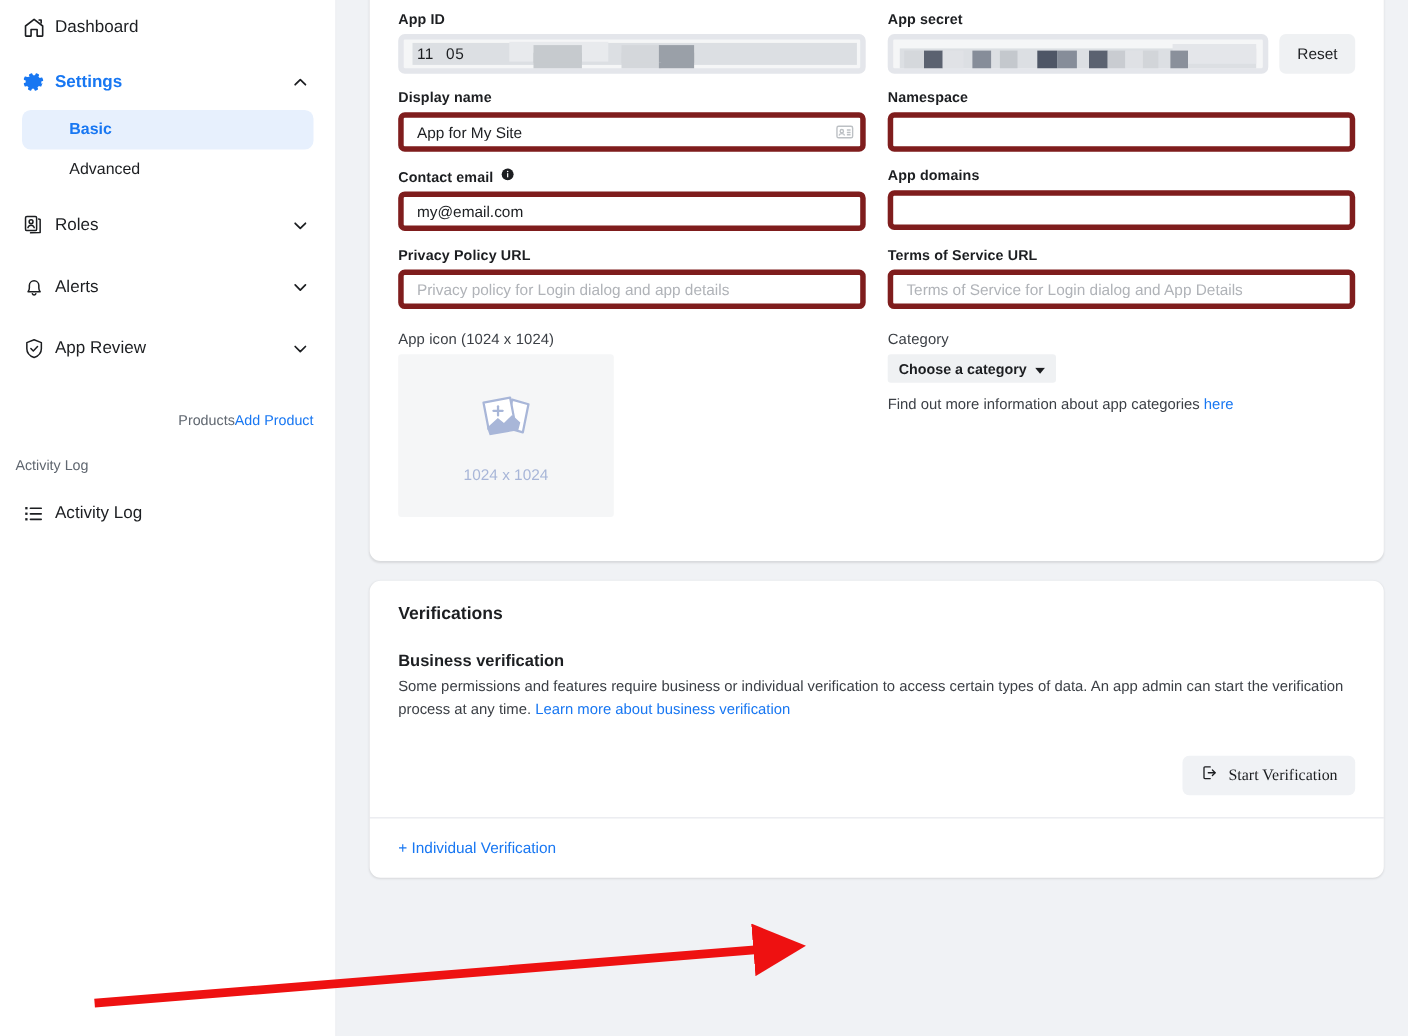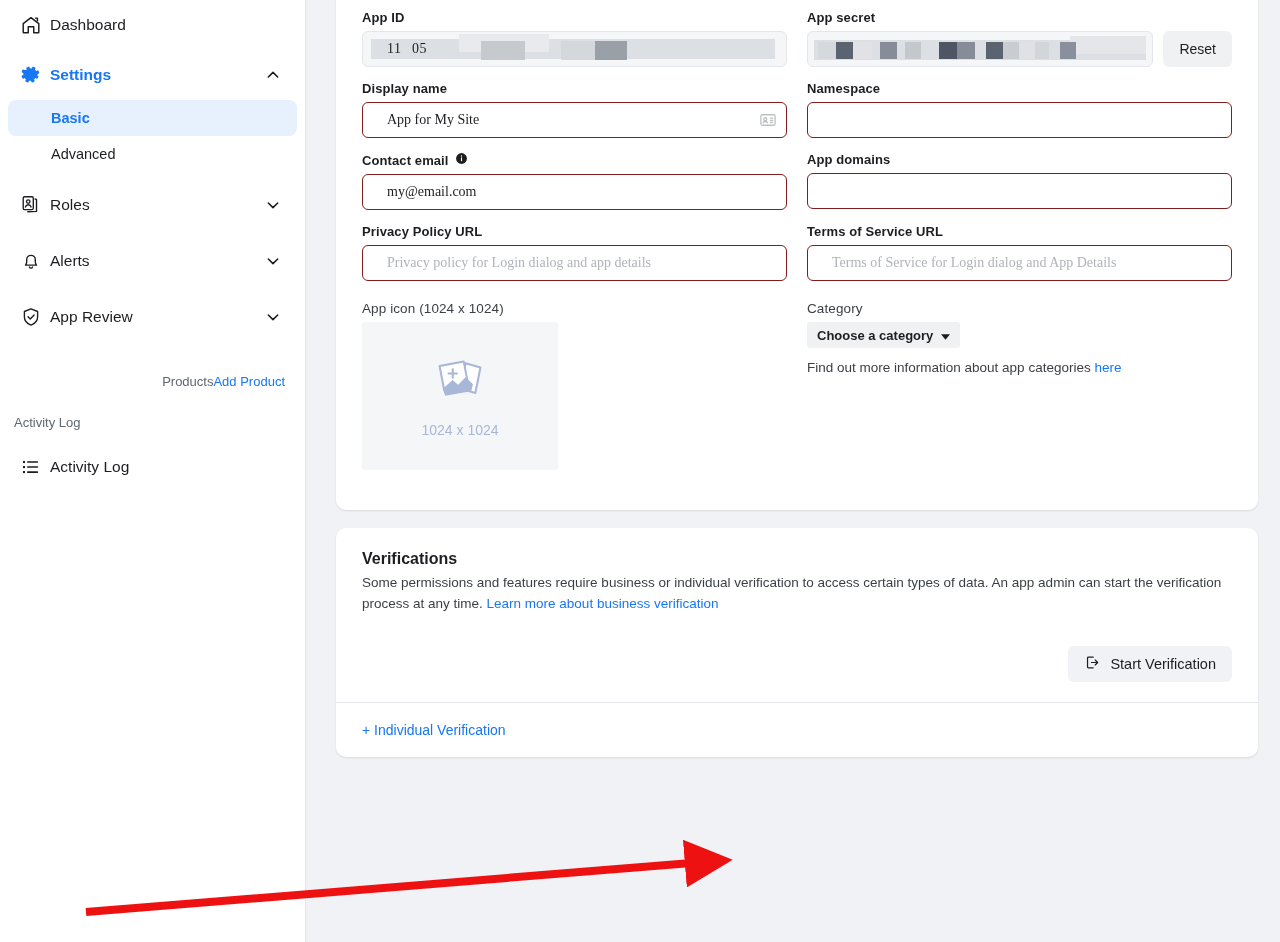--- a/index.html
+++ b/index.html
@@ -27,21 +27,21 @@
     border-radius: 8px; margin: 0 8px;
   }
   .nav-ico { width: 30px; flex: 0 0 30px; display: flex; align-items: center; }
   .nav-label { font-size: 15.5px; color: #1c1e21; flex: 1; }
   .nav-label.active { color: #1877f2; font-weight: bold; }
   .chev { width: 16px; height: 16px; flex: 0 0 16px; color: #1c1e21; }
   .chev.blue { color: #1877f2; }
 
   .sub-row {
     height: 36px; display: flex; align-items: center;
-    padding-left: 43px; margin: 0 8px; border-radius: 8px;
+    padding-left: 43px; margin: 0 20px; border-radius: 8px;
     cursor: pointer; font-size: 14.5px; color: #1c1e21;
   }
   .sub-row.selected { background: #e7f0fd; color: #1877f2; font-weight: bold; }
 
   .section-head {
     display: flex; align-items: center; justify-content: flex-end;
     padding: 0 20px 0 14px; height: 42px;
   }
   .section-head .title { font-size: 13px; color: #606770; }
   .section-head .action { font-size: 13px; color: #1877f2; cursor: pointer; }
@@ -64,23 +64,23 @@
   .card.verif { margin-top: 18px; padding: 0; }
 
   .grid2 { display: grid; grid-template-columns: 1fr 1fr; column-gap: 20px; }
   .field { margin-bottom: 14px; }
   .flabel {
     font-size: 13px; font-weight: bold; color: #1c1e21;
     margin-bottom: 6px; display: block; letter-spacing: .1px;
   }
   .flabel.light { font-weight: normal; color: #3b3f45; font-size: 13.5px; }
   .inp {
-    width: 100%; height: 36px; border: 1px solid #7f1d1d; border-radius: 6px;
-    background: #ffffff; padding: 0 24px; font-size: 14px; color: #1c1e21;
-    font-family: Liberation Serif, serif; outline: none;
+    width: 100%; height: 36px; border: 5px solid #7f1d1d; border-radius: 6px;
+    background: #ffffff; padding: 0 12px; font-size: 14px; color: #1c1e21;
+    font-family: Liberation Sans, sans-serif; outline: none;
     display: flex; align-items: center;
   }
   .inp::placeholder { color: #b0b3b8; }
   .inp.readonly { background: #f5f6f7; border-color: #e4e6eb; position: relative; overflow: hidden; }
 
   .inline { display: flex; align-items: center; gap: 10px; }
   .btn-grey {
     height: 36px; padding: 0 16px; border: none; border-radius: 6px;
     background: #eff1f3; color: #1c1e21; font-size: 14px; cursor: pointer;
     font-family: "Liberation Sans", sans-serif; white-space: nowrap;
@@ -115,21 +115,21 @@
   
   .verif-body { padding: 22px 26px 0 26px; }
   .v-title { font-size: 16px; font-weight: bold; color: #1c1e21; }
   .v-sub { font-size: 15px; font-weight: bold; color: #1c1e21; margin-top: 24px; }
   .v-text { font-size: 13.5px; color: #3b3f45; line-height: 1.55; margin-top: 5px; max-width: 860px; }
   .v-actions { display: flex; justify-content: flex-end; padding: 18px 26px 20px 26px; }
   .btn-verif {
     display: inline-flex; align-items: center; gap: 9px;
     height: 36px; padding: 0 16px; background: #f0f2f5; border: none;
     border-radius: 6px; font-size: 14.5px; color: #1c1e21; cursor: pointer;
-    font-family: Liberation Sans, sans-serif;
+    font-family: Liberation Serif, serif;
   }
   .v-divider { height: 1px; background: #e4e6eb; }
   .v-foot { padding: 18px 26px; }
   .v-foot a { font-size: 14px; color: #1877f2; text-decoration: none; cursor: pointer; }
 
   .add-platform {
     margin: 20px 22px 0 30px; height: 36px; background: #e4e6eb;
     border-radius: 4px; display: flex; align-items: center; justify-content: center;
     gap: 10px; font-size: 14px; color: #1c1e21; cursor: pointer;
   }
@@ -372,20 +372,21 @@
             <span>Find out more information about app categories </span><a class="lnk">here</a>
           </div>
         </div>
 
       </div>
     </section>
 
     <section class="card verif">
       <div class="verif-body">
         <div class="v-title">Verifications</div>
+        <div class="v-sub">Business verification</div>
         <p class="v-text">
           <span>Some permissions and features require business or individual verification to access certain types of data. An app admin can start the verification process at any time. </span><a class="lnk">Learn more about business verification</a>
         </p>
       </div>
       <div class="v-actions">
         <button class="btn-verif">
           <span>
             <svg width="17" height="17" viewBox="0 0 24 24" fill="none" stroke="#1c1e21" stroke-width="1.7" stroke-linecap="round" stroke-linejoin="round">
               <path d="M13 4.5H6.2A1.2 1.2 0 0 0 5 5.7v12.6a1.2 1.2 0 0 0 1.2 1.2H13"></path>
               <line x1="10.5" y1="12" x2="19" y2="12"></line>

